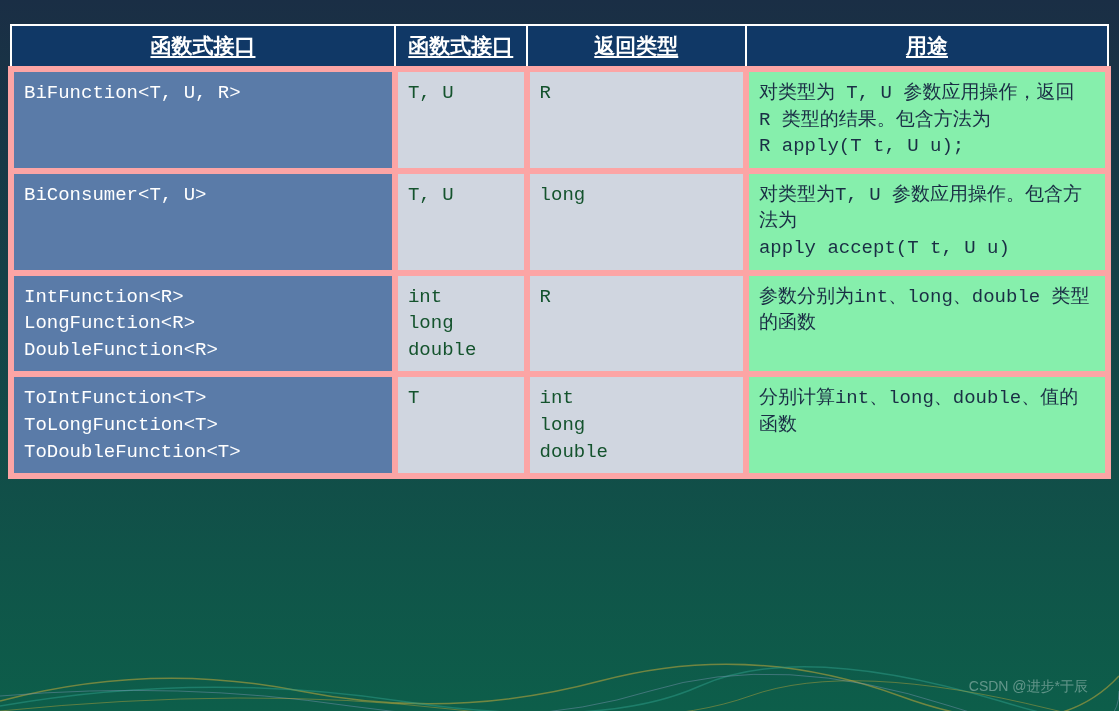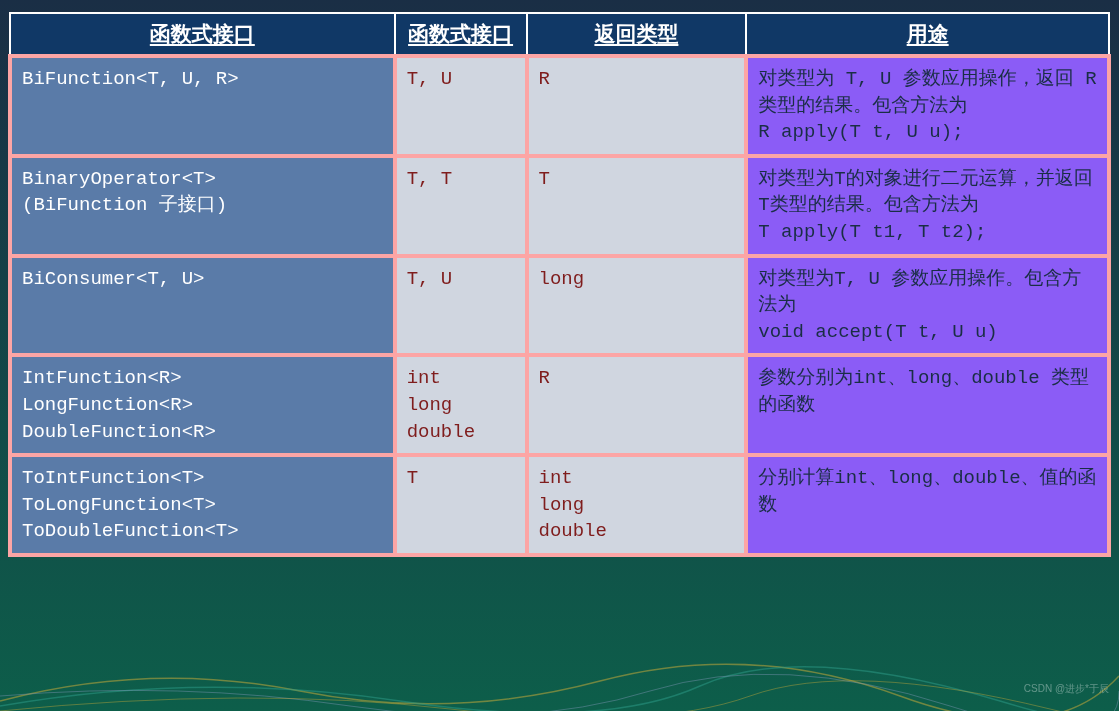--- a/index.html
+++ b/index.html
@@ -9,21 +9,21 @@
     }
     body {
       width: 1119px;
       height: 711px;
       background: linear-gradient(to bottom, #1a2e45 0%, #0d5e4a 100%);
       font-family: "SimSun", "Microsoft YaHei", monospace;
       position: relative;
       overflow: hidden;
     }
     .table-container {
-      padding: 12px 8px 0 8px;
+      padding: 24px 8px 0 8px;
     }
     table {
       width: 100%;
       border-collapse: collapse;
       table-layout: fixed;
     }
     th {
       background-color: #103866;
       color: #ffffff;
       font-size: 21px;
@@ -32,61 +32,61 @@
       text-align: center;
       border: 2px solid #ffffff;
       text-decoration: underline;
       text-underline-offset: 3px;
     }
     th.col1 { width: 35%; }
     th.col2 { width: 12%; }
     th.col3 { width: 20%; margin-left: 13px; }
     th.col4 { width: 33%; }
     td {
-      border: 4px solid #fca5a5;
+      border: 6px solid #fca5a5;
       padding: 8px 10px;
       vertical-align: top;
       font-size: 19px;
       line-height: 1.4;
       white-space: pre-line;
     }
     td.c1 {
       background-color: #5a7ba8;
       color: #ffffff;
       font-family: "Courier New", monospace;
     }
     td.c2, td.c3 {
       background-color: #d0d6e0;
-      color: #7f1d1d;
+      color: #14532d;
       font-family: "Courier New", monospace;
     }
     td.c4 {
-      background-color: #8b5cf6;
+      background-color: #86efac;
       color: #1a2e45;
       font-family: "SimSun", "Courier New", monospace;
     }
     .decoration {
       position: absolute;
       bottom: 0;
       left: 0;
       width: 100%;
       height: 60px;
       pointer-events: none;
       overflow: hidden;
     }
     .decoration svg {
       width: 100%;
       height: 100%;
     }
     .watermark {
       position: absolute;
-      right: 10px;
+      right: 31px;
       bottom: 15px;
       color: rgba(255,255,255,0.35);
-      font-size: 10px;
+      font-size: 14px;
       font-family: "Microsoft YaHei", sans-serif;
     }
   </style>
 </head>
 <body>
 
 <div class="table-container">
   <table>
     <thead>
       <tr>
@@ -98,33 +98,25 @@
     </thead>
     <tbody>
       <tr>
         <td class="c1">BiFunction&lt;T, U, R&gt;</td>
         <td class="c2">T, U</td>
         <td class="c3">R</td>
         <td class="c4">对类型为 T, U 参数应用操作，返回 R 类型的结果。包含方法为
 R apply(T t, U u);</td>
       </tr>
       <tr>
-        <td class="c1">BinaryOperator&lt;T&gt;
-(BiFunction 子接口)</td>
-        <td class="c2">T, T</td>
-        <td class="c3">T</td>
-        <td class="c4">对类型为T的对象进行二元运算，并返回T类型的结果。包含方法为
-T apply(T t1, T t2);</td>
-      </tr>
-      <tr>
         <td class="c1">BiConsumer&lt;T, U&gt;</td>
         <td class="c2">T, U</td>
         <td class="c3">long</td>
         <td class="c4">对类型为T, U 参数应用操作。包含方法为
-void accept(T t, U u)</td>
+apply accept(T t, U u)</td>
       </tr>
       <tr>
         <td class="c1">IntFunction&lt;R&gt;
 LongFunction&lt;R&gt;
 DoubleFunction&lt;R&gt;</td>
         <td class="c2">int
 long
 double</td>
         <td class="c3">R</td>
         <td class="c4">参数分别为int、long、double 类型的函数</td>

